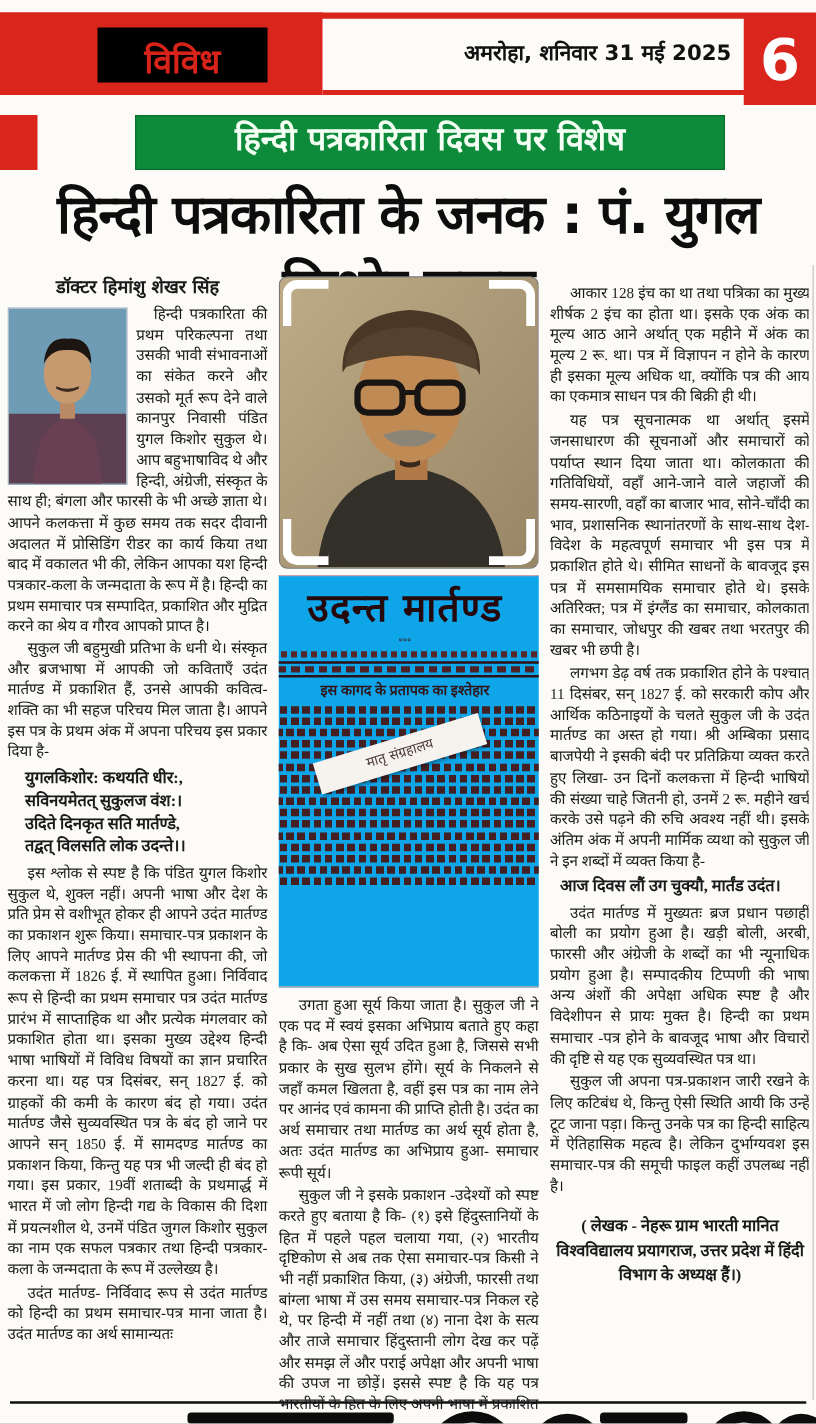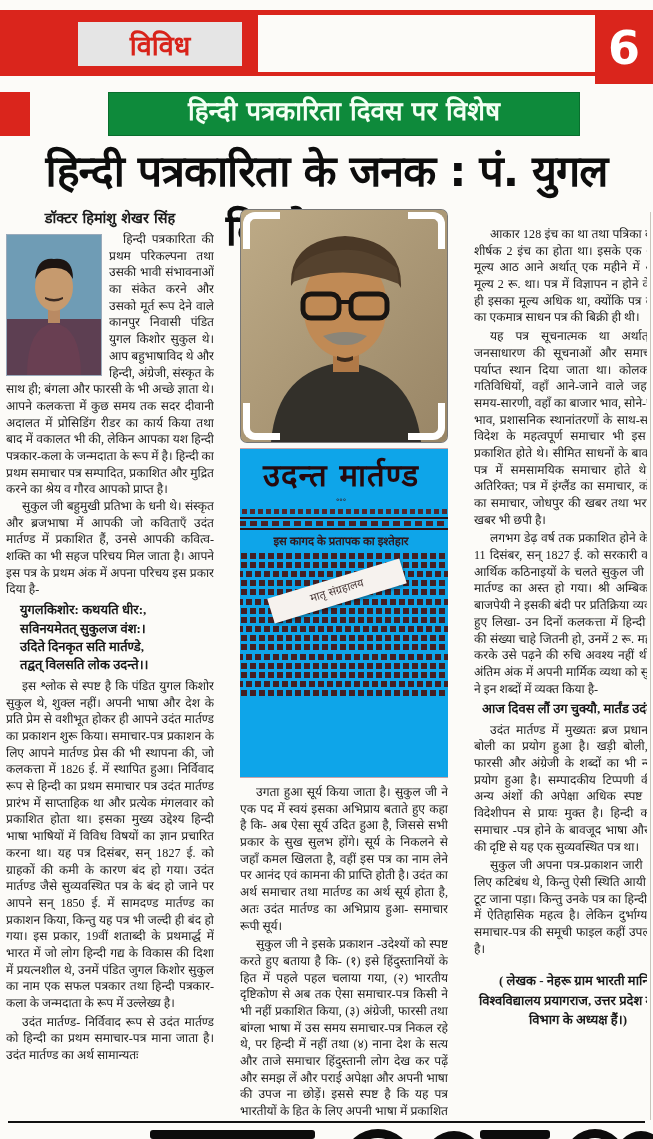--- a/index.html
+++ b/index.html
@@ -3,40 +3,40 @@
 <meta charset="utf-8">
 <style>
   html,body{margin:0;padding:0;}
   body{background:#888;}
   .page{position:relative;width:653px;height:1139px;background:#fcfbf8;overflow:hidden;margin:0 auto;
         font-family:"Liberation Serif","DejaVu Serif",serif;color:#1a1a1a;}
   
   .topbar{position:absolute;left:0;top:8px;width:653px;height:80px;}
   .top-redline{position:absolute;left:0;top:2px;width:653px;height:5px;background:#da251c;}
   .red-left{position:absolute;left:0;top:2px;width:258px;height:66px;background:#da251c;}
-  .section-box{position:absolute;left:78px;top:14px;width:164px;height:44px;background:#e5e5e5;
-               display:flex;align-items:center;justify-content:center;}
+  .section-box{position:absolute;left:78px;top:14px;width:136px;height:44px;background:#000000;
+               display:flex;align-items:flex-end;justify-content:center;}
   .section-label{color:#d8231a;font-weight:bold;font-size:27px;font-family:"DejaVu Sans",sans-serif;}
   .dateline{position:absolute;right:68px;top:22px;font-size:17px;font-weight:bold;color:#111;
             font-family:"DejaVu Sans",sans-serif;}
   .date-underline{position:absolute;left:258px;top:64px;width:395px;height:4px;background:#da251c;}
   .pagenum-box{position:absolute;right:0;top:4px;width:58px;height:72px;background:#da251c;
                display:flex;align-items:center;justify-content:center;}
   .pagenum{color:#fff;font-size:46px;font-weight:bold;font-family:"DejaVu Sans",sans-serif;line-height:1;}
   
   .banner-row{position:absolute;left:0;top:92px;width:653px;height:44px;}
   .banner-red-sliver{position:absolute;left:0;top:0;width:30px;height:44px;background:#da251c;}
   .banner{position:absolute;left:108px;top:0;width:472px;height:44px;background:#0e8a3b;
           display:flex;align-items:flex-start;justify-content:center;box-shadow:0 0 0 1px #0a6e2e inset;}
   .banner-text{color:#f3fff3;font-size:26px;font-weight:bold;font-family:"DejaVu Sans",sans-serif;}
   
   .headline{position:absolute;left:0;top:140px;width:653px;text-align:center;font-size:43px;
             font-weight:bold;color:#0d0d0d;font-family:"DejaVu Sans",sans-serif;letter-spacing:-1px;}
   
-  .body-wrap{position:absolute;left:6px;top:208px;width:641px;height:908px;display:flex;gap:26px;overflow:hidden;}
+  .body-wrap{position:absolute;left:6px;top:220px;width:641px;height:908px;display:flex;gap:9px;overflow:hidden;}
   .col{width:208px;flex:0 0 208px;font-size:12.1px;line-height:1.38;text-align:justify;overflow:hidden;}
   .col p{margin:0 0 2px 0;text-indent:16px;}
   .byline{text-align:center;font-weight:bold;font-size:14.5px;margin:0 0 3px 0;font-family:"DejaVu Sans",sans-serif;}
   .author-photo{float:left;width:94px;height:140px;margin:3px 7px 2px 0;border:1px solid #9ab;}
   .verse{font-weight:bold;margin:3px 0 3px 14px;font-size:13px;line-height:1.42;text-align:left;}
   .credit{font-weight:bold;text-align:center;font-size:13px;margin-top:14px;line-height:1.5;}
   
   .portrait{position:relative;width:206px;height:232px;margin:2px auto 6px auto;background:#b7a383;
             border-radius:6px;overflow:hidden;box-shadow:0 0 0 1px #777;}
   .corner{position:absolute;width:30px;height:30px;border:0 solid #fff;}
@@ -71,20 +71,21 @@
 <body>
 
 <div class="page">
 
   <div class="topbar">
     <div class="top-redline"></div>
     <div class="red-left"></div>
     <div class="section-box">
       <span class="section-label">विविध</span>
     </div>
+    <div class="dateline">अमरोहा, शनिवार 31 मई 2025</div>
     <div class="date-underline"></div>
     <div class="pagenum-box">
       <span class="pagenum">6</span>
     </div>
   </div>
 
   <div class="banner-row">
     <div class="banner-red-sliver"></div>
     <div class="banner">
       <span class="banner-text">हिन्दी पत्रकारिता दिवस पर विशेष</span>
@@ -178,21 +179,21 @@
         </div>
         <div class="stamp">मातृ संग्रहालय</div>
       </div>
 
       <p>उगता हुआ सूर्य किया जाता है। सुकुल जी ने एक पद में स्वयं इसका अभिप्राय बताते हुए कहा है कि- अब ऐसा सूर्य उदित हुआ है, जिससे सभी प्रकार के सुख सुलभ होंगे। सूर्य के निकलने से जहाँ कमल खिलता है, वहीं इस पत्र का नाम लेने पर आनंद एवं कामना की प्राप्ति होती है। उदंत का अर्थ समाचार तथा मार्तण्ड का अर्थ सूर्य होता है, अतः उदंत मार्तण्ड का अभिप्राय हुआ- समाचार रूपी सूर्य।</p>
       <p>सुकुल जी ने इसके प्रकाशन -उदेश्यों को स्पष्ट करते हुए बताया है कि- (१) इसे हिंदुस्तानियों के हित में पहले पहल चलाया गया, (२) भारतीय दृष्टिकोण से अब तक ऐसा समाचार-पत्र किसी ने भी नहीं प्रकाशित किया, (३) अंग्रेजी, फारसी तथा बांग्ला भाषा में उस समय समाचार-पत्र निकल रहे थे, पर हिन्दी में नहीं तथा (४) नाना देश के सत्य और ताजे समाचार हिंदुस्तानी लोग देख कर पढ़ें और समझ लें और पराई अपेक्षा और अपनी भाषा की उपज ना छोड़ें। इससे स्पष्ट है कि यह पत्र भारतीयों के हित के लिए अपनी भाषा में प्रकाशित हुआ।</p>
 
     </div>
 
     <div class="col">
-      <p style="margin-top:18px;">आकार 128 इंच का था तथा पत्रिका का मुख्य शीर्षक 2 इंच का होता था। इसके एक अंक का मूल्य आठ आने अर्थात् एक महीने में अंक का मूल्य 2 रू. था। पत्र में विज्ञापन न होने के कारण ही इसका मूल्य अधिक था, क्योंकि पत्र की आय का एकमात्र साधन पत्र की बिक्री ही थी।</p>
+      <p style="margin-top:6px;">आकार 128 इंच का था तथा पत्रिका का मुख्य शीर्षक 2 इंच का होता था। इसके एक अंक का मूल्य आठ आने अर्थात् एक महीने में अंक का मूल्य 2 रू. था। पत्र में विज्ञापन न होने के कारण ही इसका मूल्य अधिक था, क्योंकि पत्र की आय का एकमात्र साधन पत्र की बिक्री ही थी।</p>
       <p>यह पत्र सूचनात्मक था अर्थात् इसमें जनसाधारण की सूचनाओं और समाचारों को पर्याप्त स्थान दिया जाता था। कोलकाता की गतिविधियों, वहाँ आने-जाने वाले जहाजों की समय-सारणी, वहाँ का बाजार भाव, सोने-चाँदी का भाव, प्रशासनिक स्थानांतरणों के साथ-साथ देश-विदेश के महत्वपूर्ण समाचार भी इस पत्र में प्रकाशित होते थे। सीमित साधनों के बावजूद इस पत्र में समसामयिक समाचार होते थे। इसके अतिरिक्त; पत्र में इंग्लैंड का समाचार, कोलकाता का समाचार, जोधपुर की खबर तथा भरतपुर की खबर भी छपी है।</p>
       <p>लगभग डेढ़ वर्ष तक प्रकाशित होने के पश्चात् 11 दिसंबर, सन् 1827 ई. को सरकारी कोप और आर्थिक कठिनाइयों के चलते सुकुल जी के उदंत मार्तण्ड का अस्त हो गया। श्री अम्बिका प्रसाद बाजपेयी ने इसकी बंदी पर प्रतिक्रिया व्यक्त करते हुए लिखा- उन दिनों कलकत्ता में हिन्दी भाषियों की संख्या चाहे जितनी हो, उनमें 2 रू. महीने खर्च करके उसे पढ़ने की रुचि अवश्य नहीं थी। इसके अंतिम अंक में अपनी मार्मिक व्यथा को सुकुल जी ने इन शब्दों में व्यक्त किया है-</p>
       <div class="verse" style="margin-left:8px;">
         <div>आज दिवस लौं उग चुक्यौ, मार्तंड उदंत।</div>
       </div>
       <p>उदंत मार्तण्ड में मुख्यतः ब्रज प्रधान पछाहीं बोली का प्रयोग हुआ है। खड़ी बोली, अरबी, फारसी और अंग्रेजी के शब्दों का भी न्यूनाधिक प्रयोग हुआ है। सम्पादकीय टिप्पणी की भाषा अन्य अंशों की अपेक्षा अधिक स्पष्ट है और विदेशीपन से प्रायः मुक्त है। हिन्दी का प्रथम समाचार -पत्र होने के बावजूद भाषा और विचारों की दृष्टि से यह एक सुव्यवस्थित पत्र था।</p>
       <p>सुकुल जी अपना पत्र-प्रकाशन जारी रखने के लिए कटिबंध थे, किन्तु ऐसी स्थिति आयी कि उन्हें टूट जाना पड़ा। किन्तु उनके पत्र का हिन्दी साहित्य में ऐतिहासिक महत्व है। लेकिन दुर्भाग्यवश इस समाचार-पत्र की समूची फाइल कहीं उपलब्ध नहीं है।</p>
       <div class="credit">( लेखक - नेहरू ग्राम भारती मानित विश्वविद्यालय प्रयागराज, उत्तर प्रदेश में हिंदी विभाग के अध्यक्ष हैं।)</div>
     </div>
   </div>

